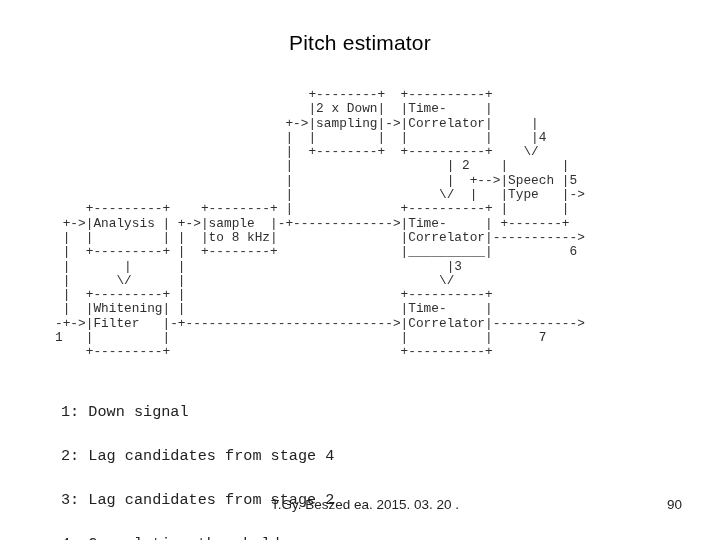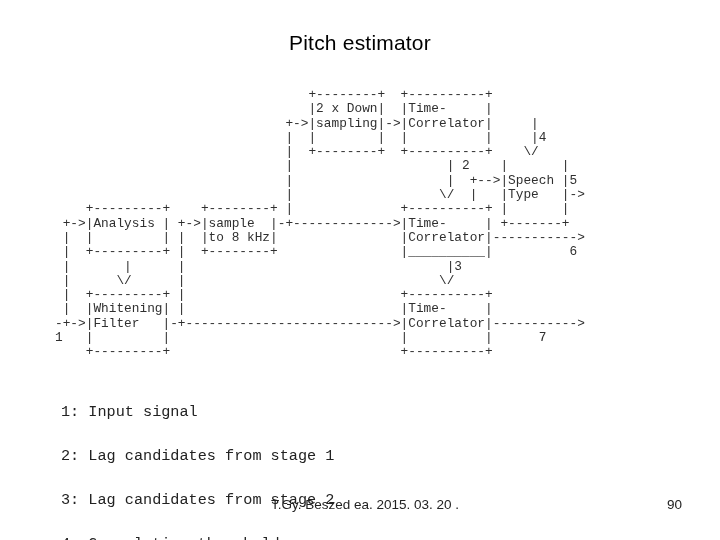--- a/index.html
+++ b/index.html
@@ -85,22 +85,22 @@
  |  +---------+ |  +--------+                |__________|          6
  |       |      |                                  |3
  |      \/      |                                 \/
  |  +---------+ |                            +----------+
  |  |Whitening| |                            |Time-     |
 -+-&gt;|Filter   |-+---------------------------&gt;|Correlator|-----------&gt;
 1   |         |                              |          |      7
     +---------+                              +----------+</pre>
 
   <div class="legend">
-    <div class="legend-item">1: Input signal</div>
-    <div class="legend-item">2: Lag candidates from stage 1</div>
+    <div class="legend-item">1: Down signal</div>
+    <div class="legend-item">2: Lag candidates from stage 4</div>
     <div class="legend-item">3: Lag candidates from stage 2</div>
     <div class="legend-item">4: Correlation threshold</div>
     
     
     
   </div>
 
   <div class="footer-credit">T.Gy. Beszed ea. 2015. 03. 20 .</div>
 
   <div class="page-number">90</div>

